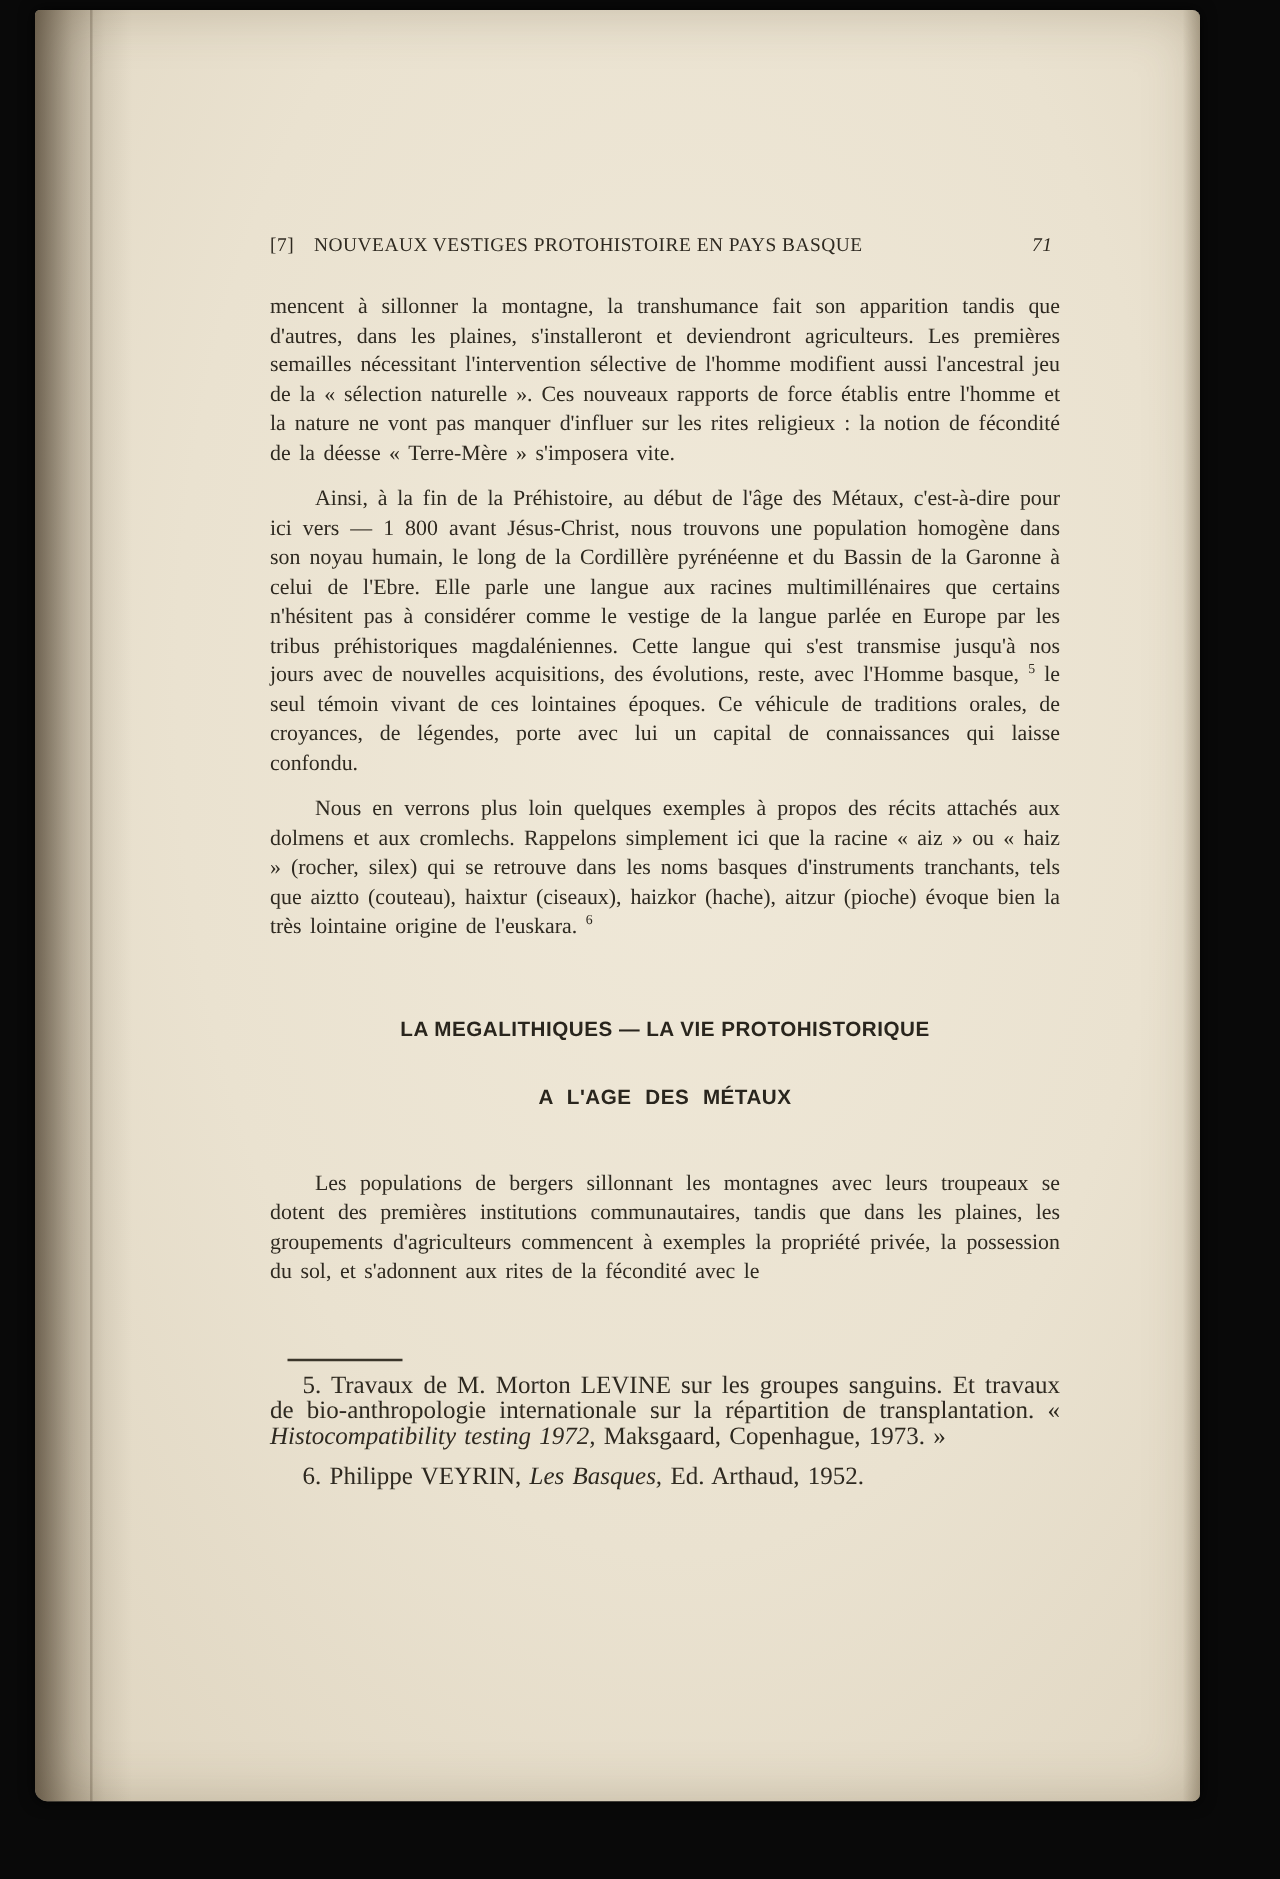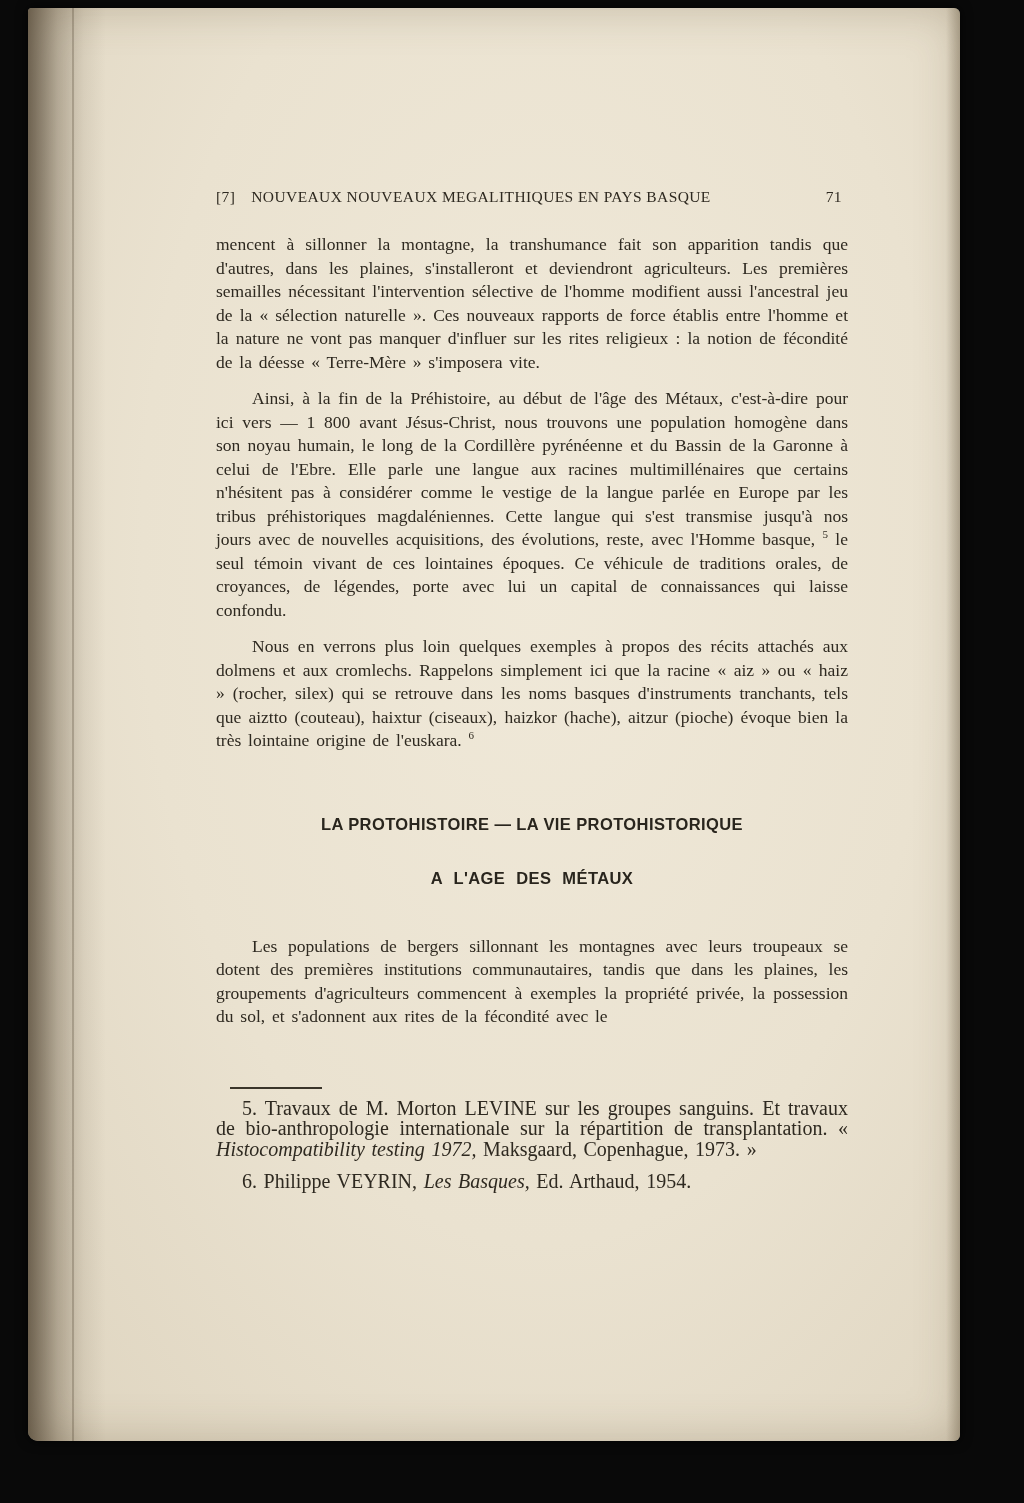--- a/index.html
+++ b/index.html
@@ -71,20 +71,21 @@
   }
   .page-header .marker {
     margin-right: 16px;
   }
   .page-header .running-title {
     flex: 0 0 auto;
   }
   .page-header .page-number {
     margin-left: auto;
     padding-right: 6px;
+    font-style: italic;
   }
   .para {
     font-size: 17.5px;
     line-height: 23.5px;
     text-align: justify;
     word-spacing: 0.14em;
     margin: 0 0 13px 0;
   }
   .para.indent {
     text-indent: 36px;
@@ -136,38 +137,38 @@
 <div class="scan-canvas">
   <div class="book-page">
     <div class="spine-shadow"></div>
     <div class="spine-crease"></div>
     <div class="page-edge-shadow"></div>
 
     <div class="text-block">
 
       <div class="page-header">
         <span class="marker">[7]</span>
-        <span class="running-title">NOUVEAUX NOUVEAUX MEGALITHIQUES EN PAYS BASQUE</span>
+        <span class="running-title">NOUVEAUX VESTIGES PROTOHISTOIRE EN PAYS BASQUE</span>
         <span class="page-number">71</span>
       </div>
 
       <p class="para">mencent à sillonner la montagne, la transhumance fait son apparition tandis que d'autres, dans les plaines, s'installeront et deviendront agriculteurs. Les premières semailles nécessitant l'intervention sélective de l'homme modifient aussi l'ancestral jeu de la « sélection naturelle ». Ces nouveaux rapports de force établis entre l'homme et la nature ne vont pas manquer d'influer sur les rites religieux : la notion de fécondité de la déesse « Terre-Mère » s'imposera vite.</p>
 
       <p class="para indent"><span>Ainsi, à la fin de la Préhistoire, au début de l'âge des Métaux, c'est-à-dire pour ici vers — 1 800 avant Jésus-Christ, nous trouvons une population homogène dans son noyau humain, le long de la Cordillère pyrénéenne et du Bassin de la Garonne à celui de l'Ebre. Elle parle une langue aux racines multimillénaires que certains n'hésitent pas à considérer comme le vestige de la langue parlée en Europe par les tribus préhistoriques magdaléniennes. Cette langue qui s'est transmise jusqu'à nos jours avec de nouvelles acquisitions, des évolutions, reste, avec l'Homme basque, </span><sup class="fnref">5</sup><span> le seul témoin vivant de ces lointaines époques. Ce véhicule de traditions orales, de croyances, de légendes, porte avec lui un capital de connaissances qui laisse confondu.</span></p>
 
       <p class="para indent"><span>Nous en verrons plus loin quelques exemples à propos des récits attachés aux dolmens et aux cromlechs. Rappelons simplement ici que la racine « aiz » ou « haiz » (rocher, silex) qui se retrouve dans les noms basques d'instruments tranchants, tels que aiztto (couteau), haixtur (ciseaux), haizkor (hache), aitzur (pioche) évoque bien la très lointaine origine de l'euskara. </span><sup class="fnref">6</sup></p>
 
       <div class="section-heading">
-        <div class="line1">LA PROTOHISTOIRE — LA VIE PROTOHISTORIQUE</div>
+        <div class="line1">LA MEGALITHIQUES — LA VIE PROTOHISTORIQUE</div>
         <div class="line2">A L'AGE DES MÉTAUX</div>
       </div>
 
       <p class="para indent">Les populations de bergers sillonnant les montagnes avec leurs troupeaux se dotent des premières institutions communautaires, tandis que dans les plaines, les groupements d'agriculteurs commencent à exemples la propriété privée, la possession du sol, et s'adonnent aux rites de la fécondité avec le</p>
 
       <div class="footnotes">
         <div class="footnote-rule"></div>
         <p class="footnote"><span>5. Travaux de M. Morton LEVINE sur les groupes sanguins. Et travaux de bio-anthropologie internationale sur la répartition de transplantation. « </span><span class="it">Histocompatibility testing 1972,</span><span> Maksgaard, Copenhague, 1973. »</span></p>
-        <p class="footnote"><span>6. Philippe VEYRIN, </span><span class="it">Les Basques,</span><span> Ed. Arthaud, 1954.</span></p>
+        <p class="footnote"><span>6. Philippe VEYRIN, </span><span class="it">Les Basques,</span><span> Ed. Arthaud, 1952.</span></p>
       </div>
 
     </div>
   </div>
 </div>
 
 </body></html>

